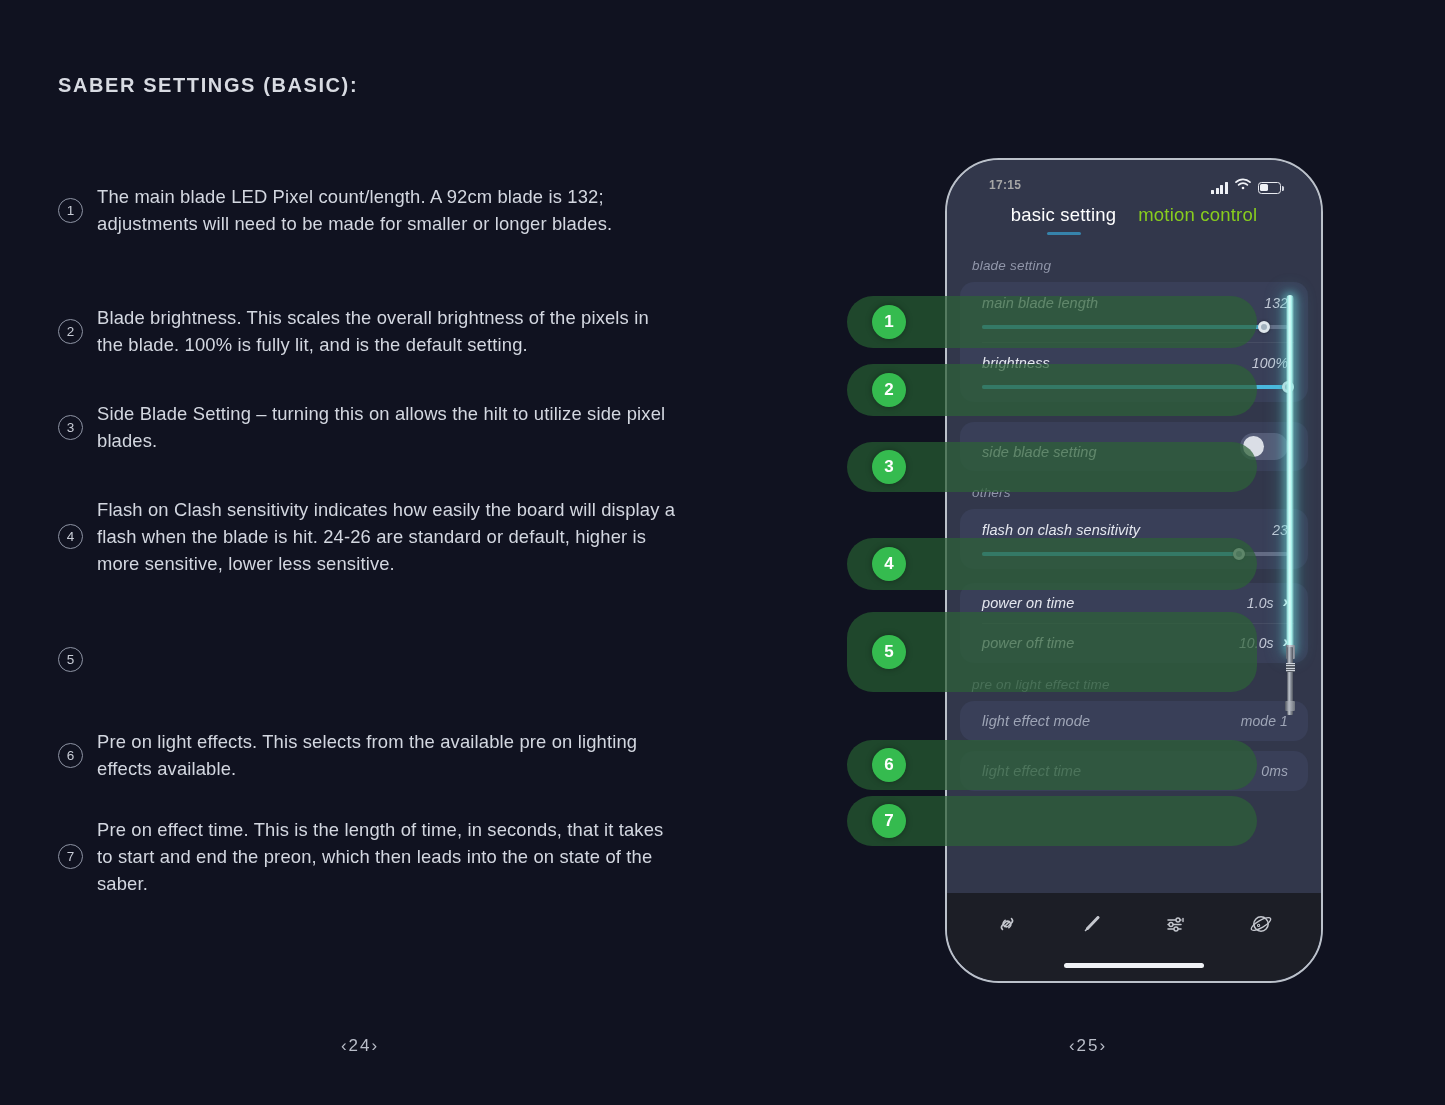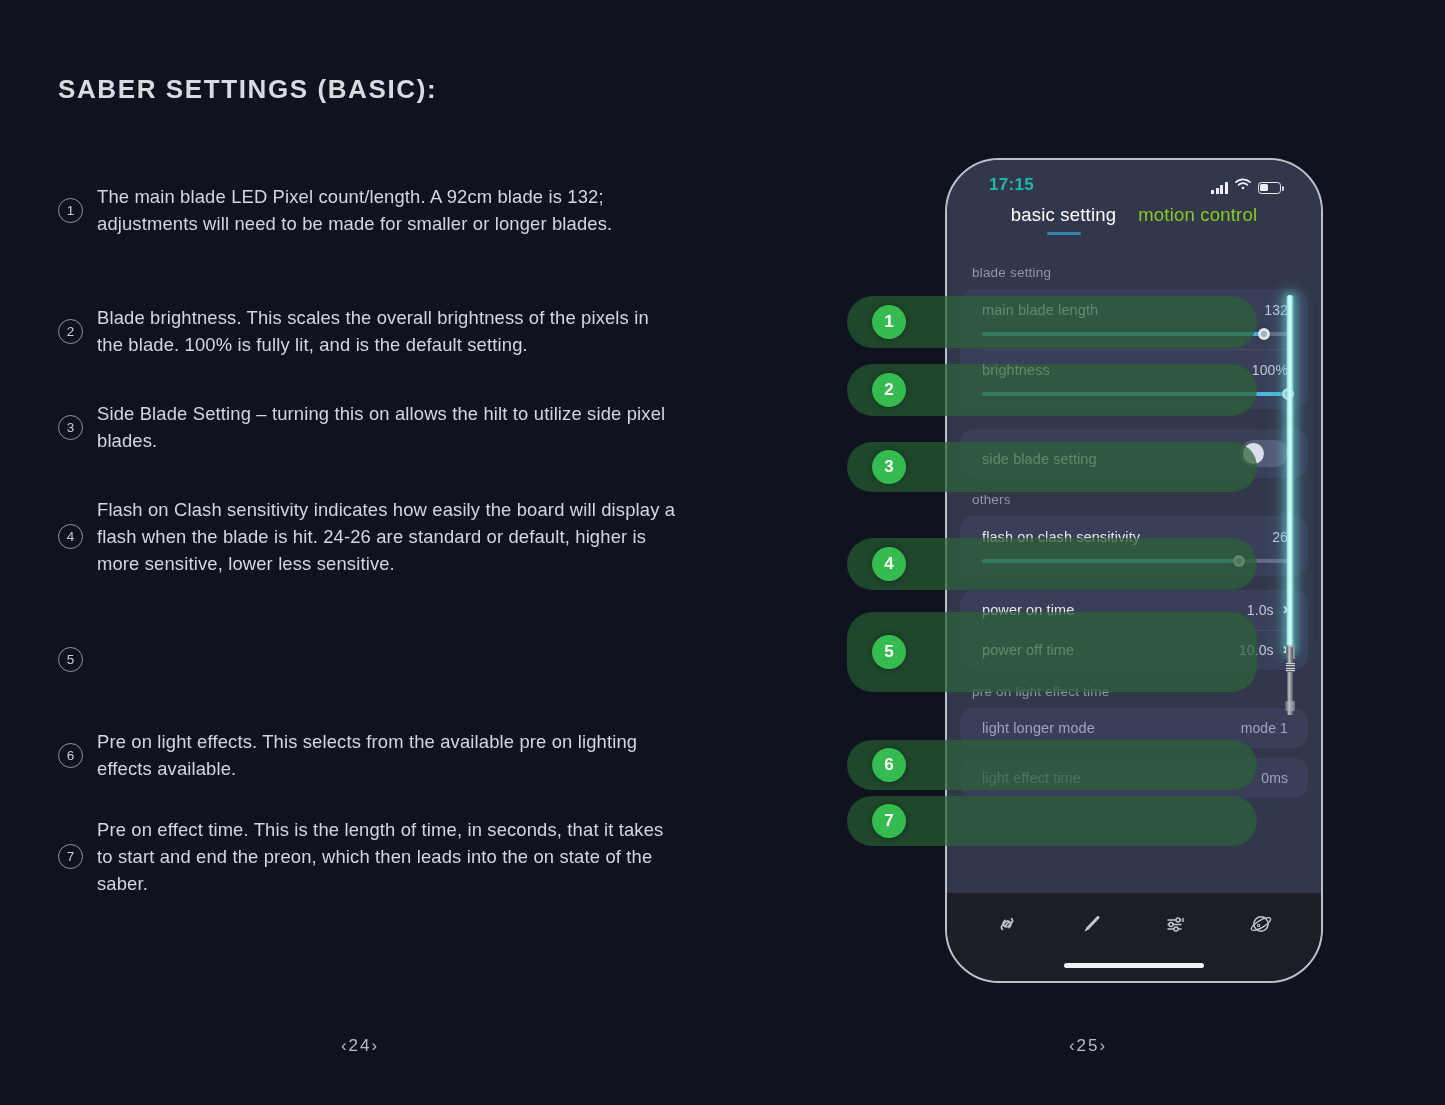--- a/index.html
+++ b/index.html
@@ -17,21 +17,21 @@
 
   
   .left-col {
     position: absolute;
     left: 0; top: 0;
     width: 760px; height: 1105px;
   }
   .page-title {
     position: absolute;
     left: 58px; top: 74px;
-    font-size: 26px;
+    font-size: 20px;
     font-weight: 700;
     letter-spacing: 1.6px;
     color: #d8dbe2;
     text-transform: uppercase;
   }
   .notes {
     position: absolute;
     left: 58px; top: 168px;
     width: 640px;
   }
@@ -97,23 +97,23 @@
     position: absolute;
     left: 0; top: 10px;
     width: 100%;
     height: 30px;
     display: flex;
     align-items: center;
     justify-content: space-between;
     padding: 0 40px 0 42px;
   }
   .statusbar .clock {
-    font-size: 17px;
+    font-size: 12px;
     font-weight: 700;
-    color: #14b8a6;
+    color: #a3a3a3;
     letter-spacing: 0.3px;
   }
   .status-icons {
     display: flex;
     align-items: flex-end;
     gap: 7px;
   }
   .sig { display: flex; align-items: flex-end; gap: 1.6px; height: 12px; }
   .sig i { display: block; width: 3px; background: #eef0f5; border-radius: .6px; }
   .sig i:nth-child(1) { height: 4px; }
@@ -161,23 +161,24 @@
     position: absolute;
     left: 50%; transform: translateX(-50%);
     bottom: 0;
     width: 34px; height: 3px;
     border-radius: 2px;
     background: #2f7fa8;
   }
 
   .content {
     position: absolute;
-    left: 0; top: 95px;
+    left: 0; top: 88px;
     width: 100%;
     padding: 0 13px;
+    font-style: italic;
   }
   .section-label {
     font-size: 13.5px;
     color: #8d93a7;
     padding: 10px 0 9px 12px;
     letter-spacing: 0.2px;
   }
   .card {
     background: #323852;
     border-radius: 14px;
@@ -478,21 +479,21 @@
                   </span>
               </div>
             </div>
           </div>
 
           <div class="section-label">others</div>
           <div class="card">
             <div class="row">
               <div class="row-head">
                 <span class="row-label">flash on clash sensitivity</span>
-                <span class="row-value">26</span>
+                <span class="row-value">23</span>
               </div>
               <div class="slider">
                 <div class="fill" style="width:84%"></div>
                 <div class="knob" style="left:84%"></div>
               </div>
             </div>
           </div>
 
           <div style="height:10px"></div>
           <div class="card">
@@ -513,21 +514,21 @@
                   <span class="chev">›</span>
                 </span>
               </div>
             </div>
           </div>
 
           <div class="section-label">pre on light effect time</div>
           <div class="card">
             <div class="row dim" style="padding-top:12px;padding-bottom:12px">
               <div class="row-head">
-                <span class="row-label">light longer mode</span>
+                <span class="row-label">light effect mode</span>
                 <span class="row-value">mode 1</span>
               </div>
             </div>
           </div>
           <div style="height:6px"></div>
           <div class="card">
             <div class="row dim" style="padding-top:12px;padding-bottom:12px">
               <div class="row-head">
                 <span class="row-label">light effect time</span>
                 <span class="row-value">0ms</span>

